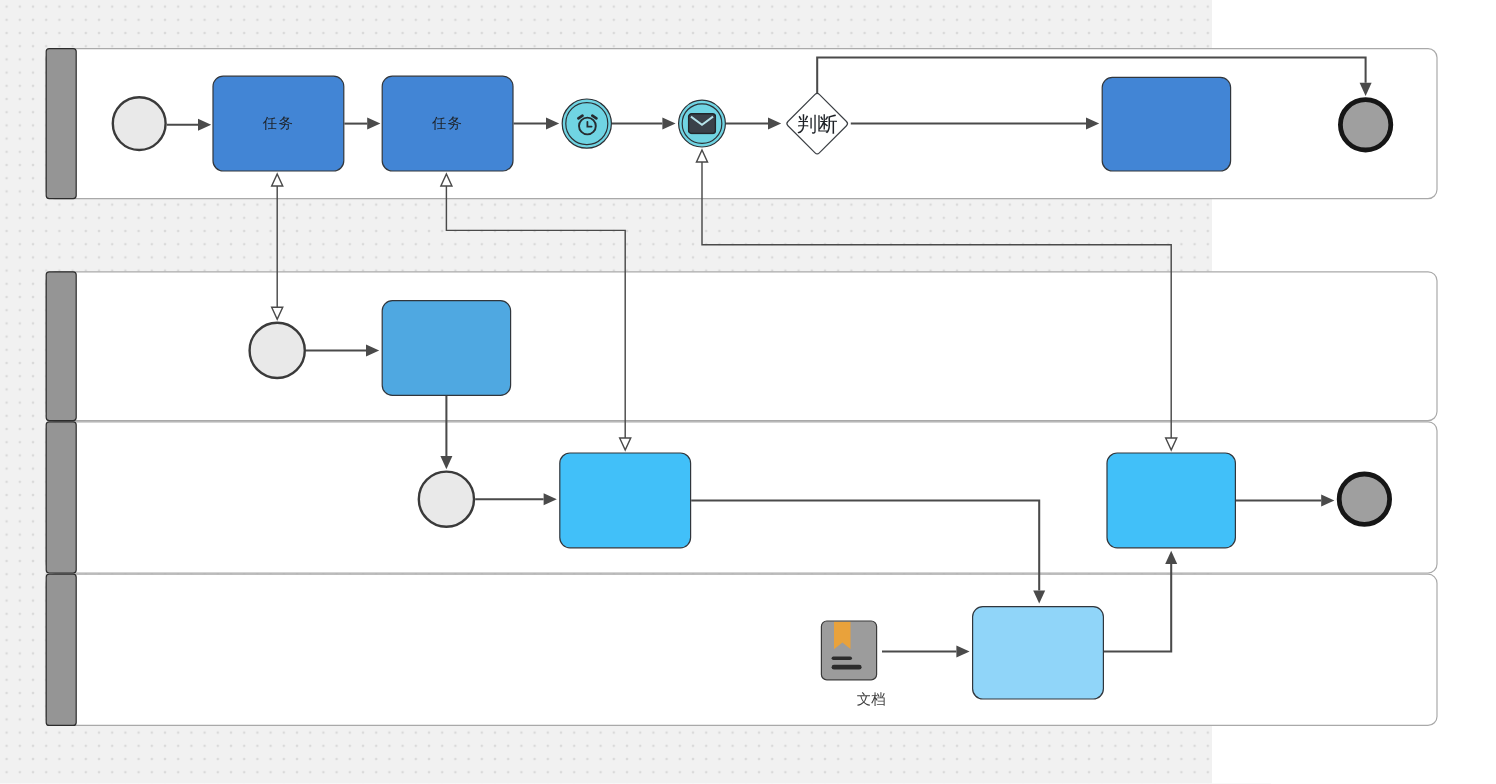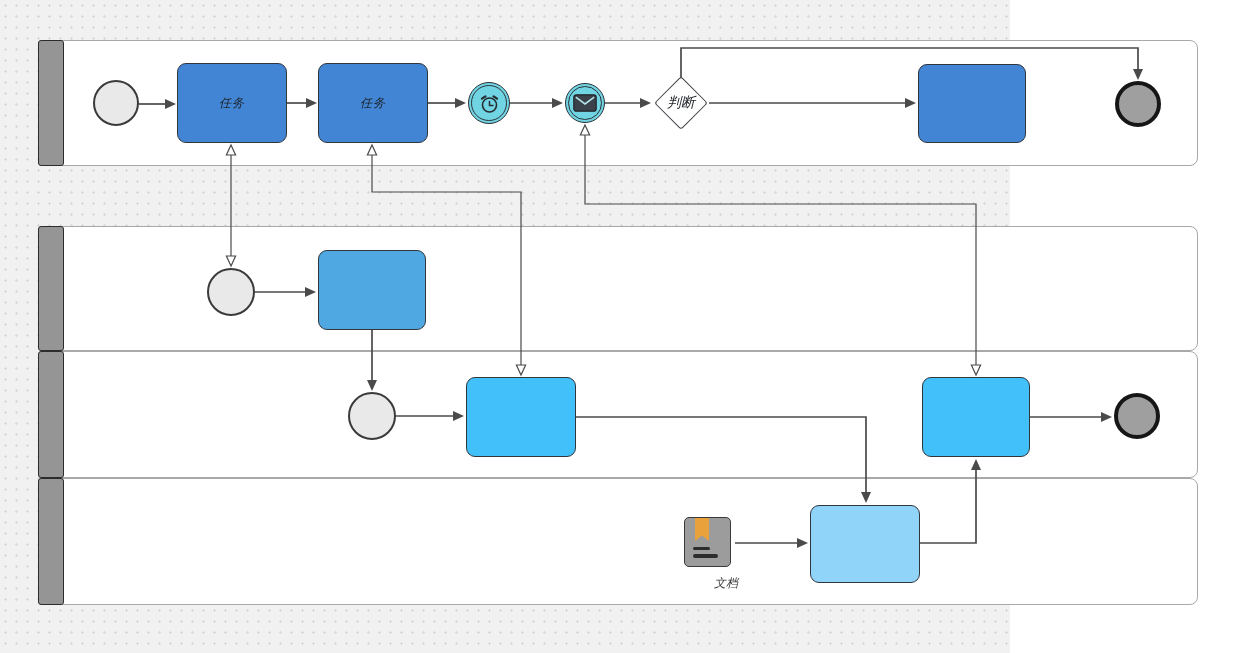--- a/index.html
+++ b/index.html
@@ -5,21 +5,20 @@
   html,body{margin:0;padding:0;}
   body{
     width:1247px;height:653px;overflow:hidden;
     font-family:"Liberation Sans","DejaVu Sans",sans-serif;
   }
   .canvas{
     position:relative;width:1010px;height:653px;
     background-color:#f1f1f1;
     background-image:radial-gradient(circle,#d9d9d9 1px,transparent 1.3px);
     background-size:11px 11px;
-    font-style:italic;
   }
   .lane{
     position:absolute;left:38px;width:1160px;
     background:#ffffff;border:1px solid #a9a9a9;border-radius:8px;
     box-sizing:border-box;z-index:1;
   }
   .lane-header{
     position:absolute;left:38px;width:26px;
     background:#959595;border:1.5px solid #2c2c2c;border-radius:3px;
     box-sizing:border-box;z-index:3;
@@ -43,21 +42,21 @@
   }
   .gateway-wrap{z-index:4;}
   .gateway-shape{
     position:absolute;left:9px;top:9px;width:38px;height:38px;
     background:#ffffff;border:1.4px solid #3b3f44;border-radius:3px;
     transform:rotate(45deg);box-sizing:border-box;
   }
   .gateway-label{
     position:absolute;left:0;top:0;width:56px;height:56px;
     display:flex;align-items:center;justify-content:center;
-    font-size:14px;color:#1d2126;
+    font-size:17px;color:#1d2126;
   }
   .doc-shape{
     border:1.5px solid #3a3a3a;border-radius:5px;
   }
   .doc-bookmark{
     position:absolute;left:10px;top:0px;width:14px;height:23px;
     clip-path:polygon(0 0,100% 0,100% 100%,50% 76%,0 100%);
   }
   .doc-line{position:absolute;background:#2c2c2c;border-radius:2px;}
   .doc-line-1{left:8px;top:29px;width:17px;height:3px;}

